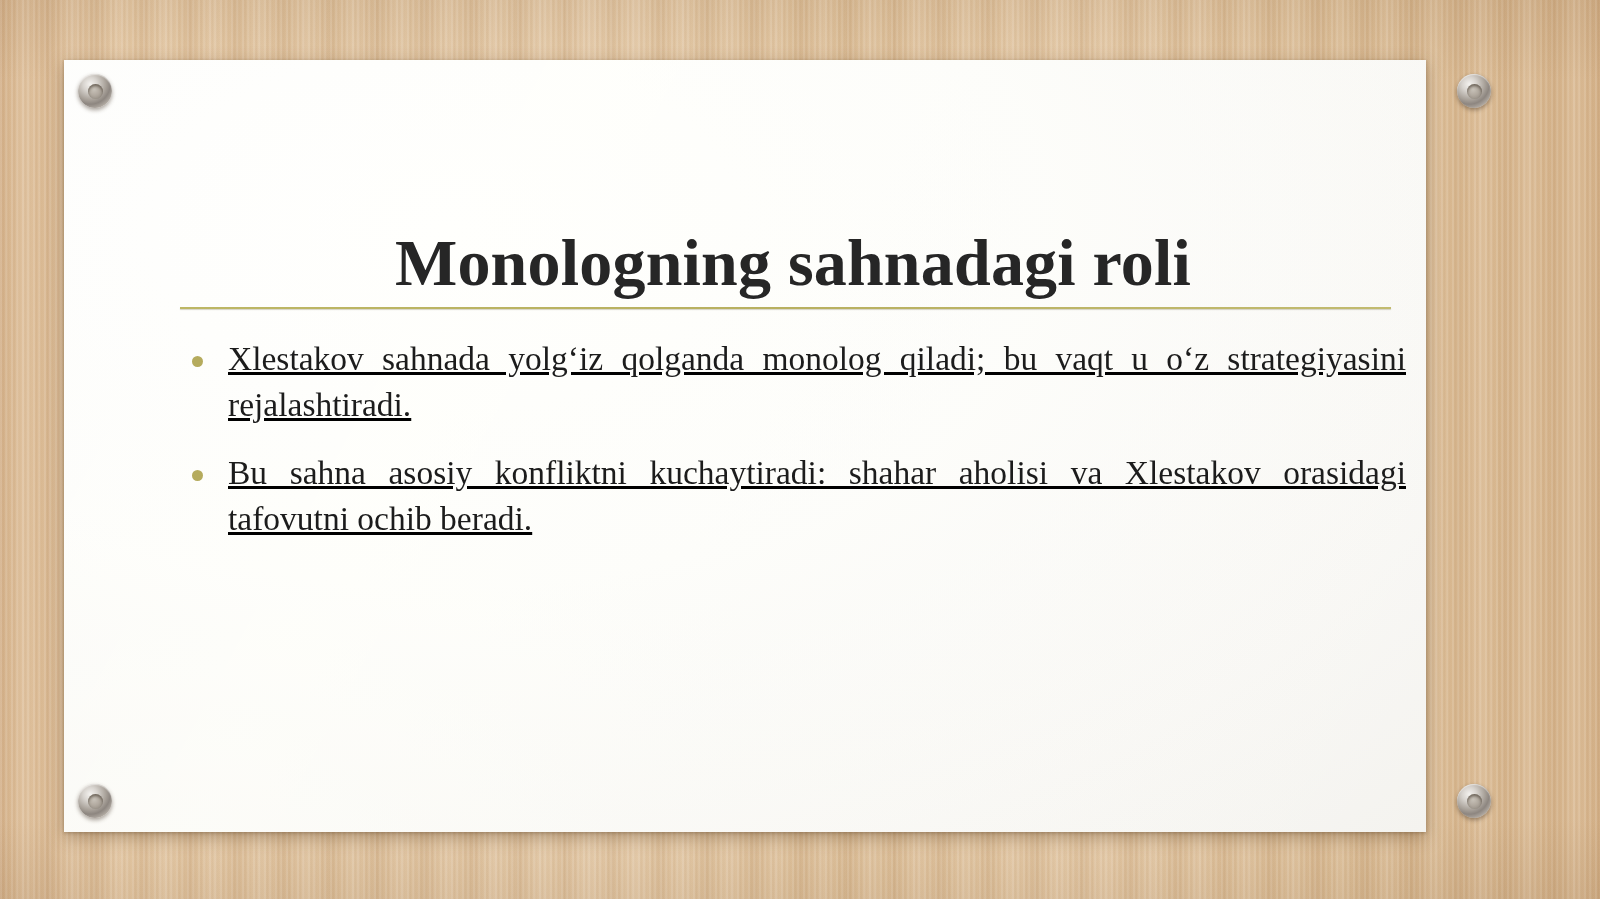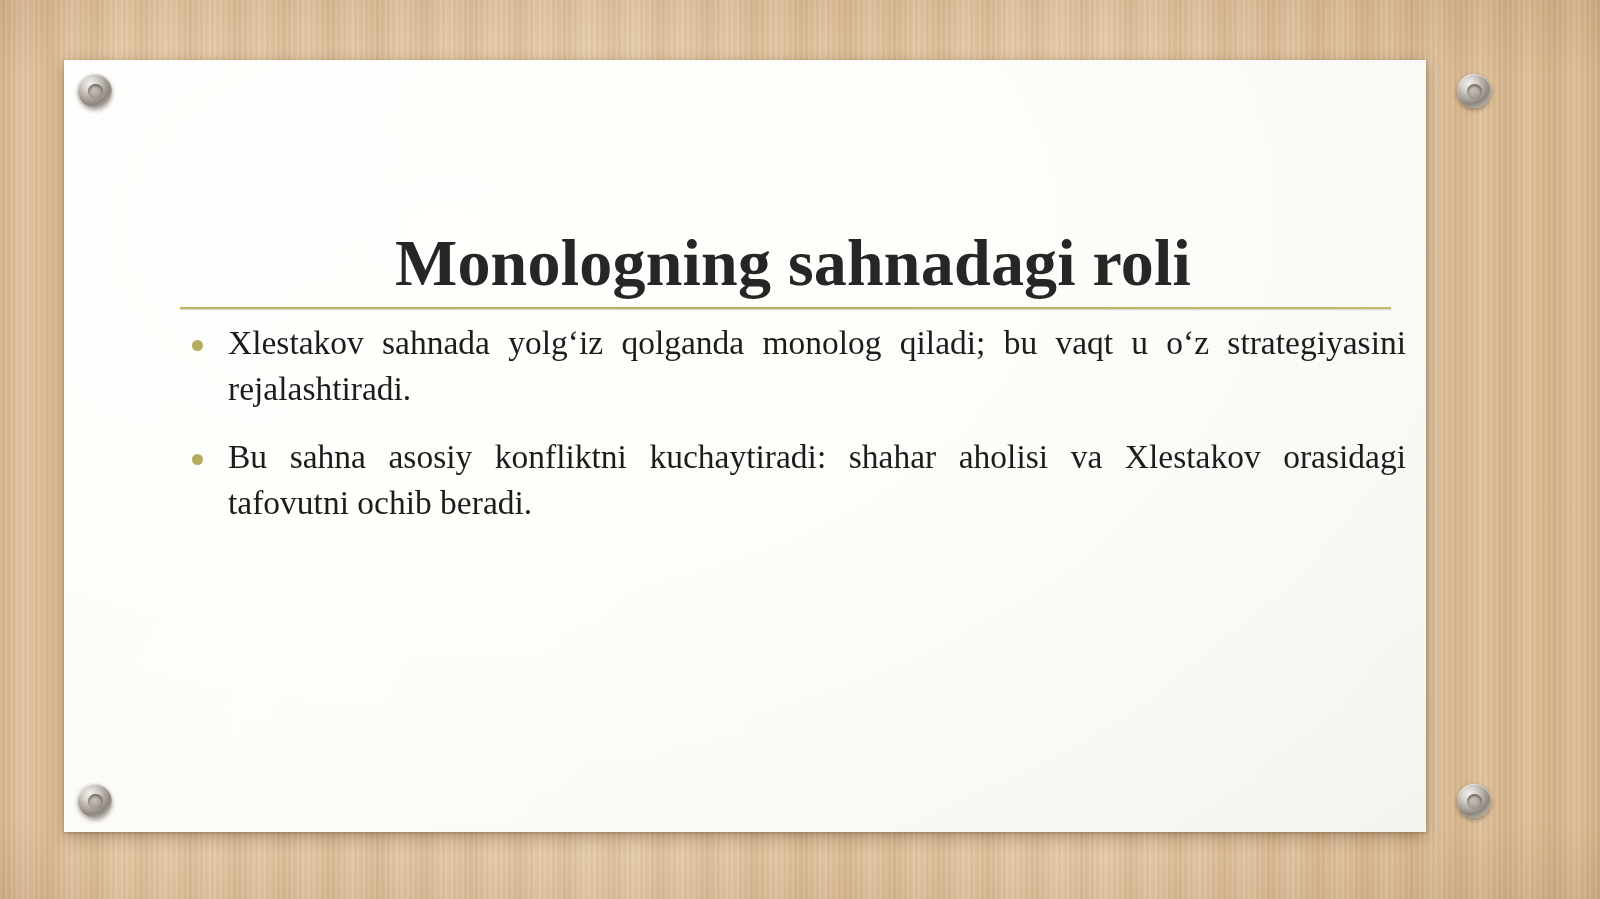--- a/index.html
+++ b/index.html
@@ -148,22 +148,23 @@
     top: 247px;
     width: 1211px;
     height: 2px;
     background: linear-gradient(90deg, #bdb765 0%, #b8b060 50%, #c2bb70 100%);
     box-shadow: 0 1px 1px rgba(140,135,100,0.35);
   }
 
   .body-list {
     position: absolute;
     left: 0;
-    top: 260px;
+    top: 276px;
     width: 1226px;
+    text-decoration: underline;
   }
 
   .bullet-row {
     position: relative;
     padding-left: 48px;
     margin-bottom: 23px;
   }
   .bullet-dot {
     position: absolute;
     left: 12px;

